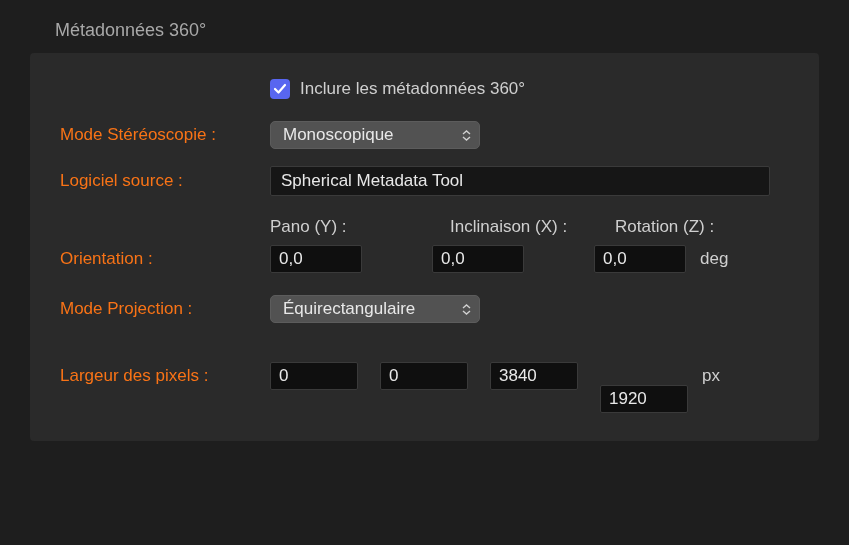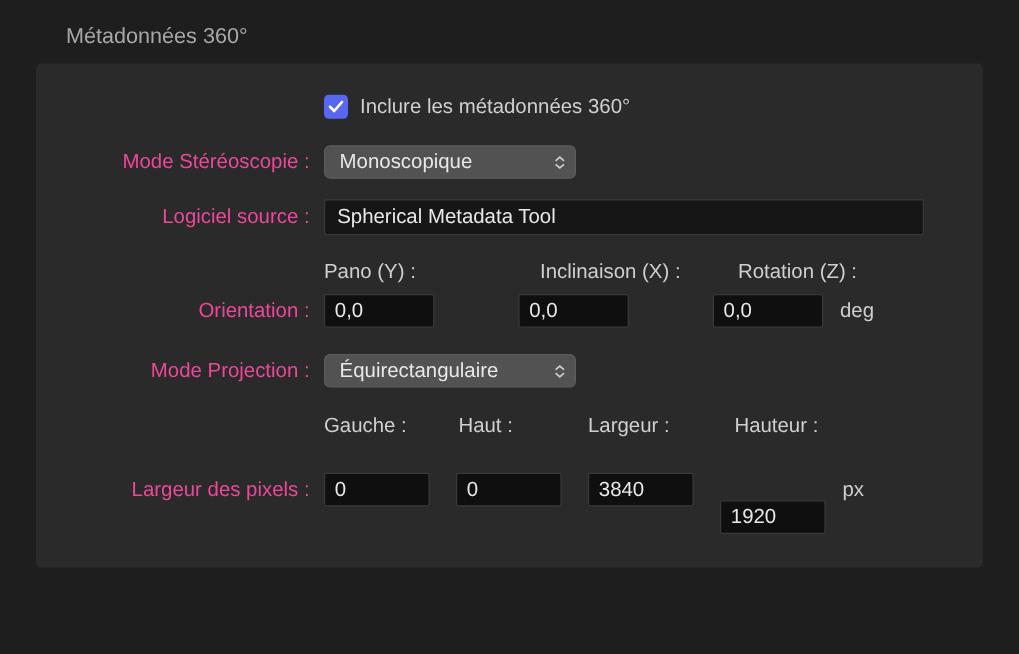--- a/index.html
+++ b/index.html
@@ -28,23 +28,22 @@
       padding: 20px 30px 28px 30px;
     }
     .row {
       display: flex;
       align-items: center;
       margin-bottom: 14px;
       min-height: 32px;
     }
     .label-col {
       width: 210px;
-      text-align: right;
       padding-right: 12px;
-      color: #ec4899;
+      color: #f97316;
       flex-shrink: 0;
     }
     .content-col {
       flex: 1;
       display: flex;
       align-items: center;
       gap: 12px;
     }
     .checkbox-wrap {
       display: flex;
@@ -239,26 +238,20 @@
             </svg>
           <svg viewBox="0 0 9 5">
               <path d="M1 1 L4.5 4 L8 1" stroke="#d0d0d0" stroke-width="1.4" fill="none"></path>
             </svg>
         </span>
       </div>
     </div>
   </div>
 
   <div class="pixel-grid">
-    <div class="pixel-headers">
-      <div class="sub-label">Gauche :</div>
-      <div class="sub-label">Haut :</div>
-      <div class="sub-label">Largeur :</div>
-      <div class="sub-label">Hauteur :</div>
-    </div>
     <div class="row" style="margin-bottom:0;">
       <div class="label-col">Largeur des pixels :</div>
       <div class="pixel-inputs">
         <input class="num-input" value="0" style="">
         <input class="num-input" value="0" style="">
         <input class="num-input" value="3840" style="">
         <input class="num-input" value="1920" style="">
         <span class="unit">px</span>
       </div>
     </div>

